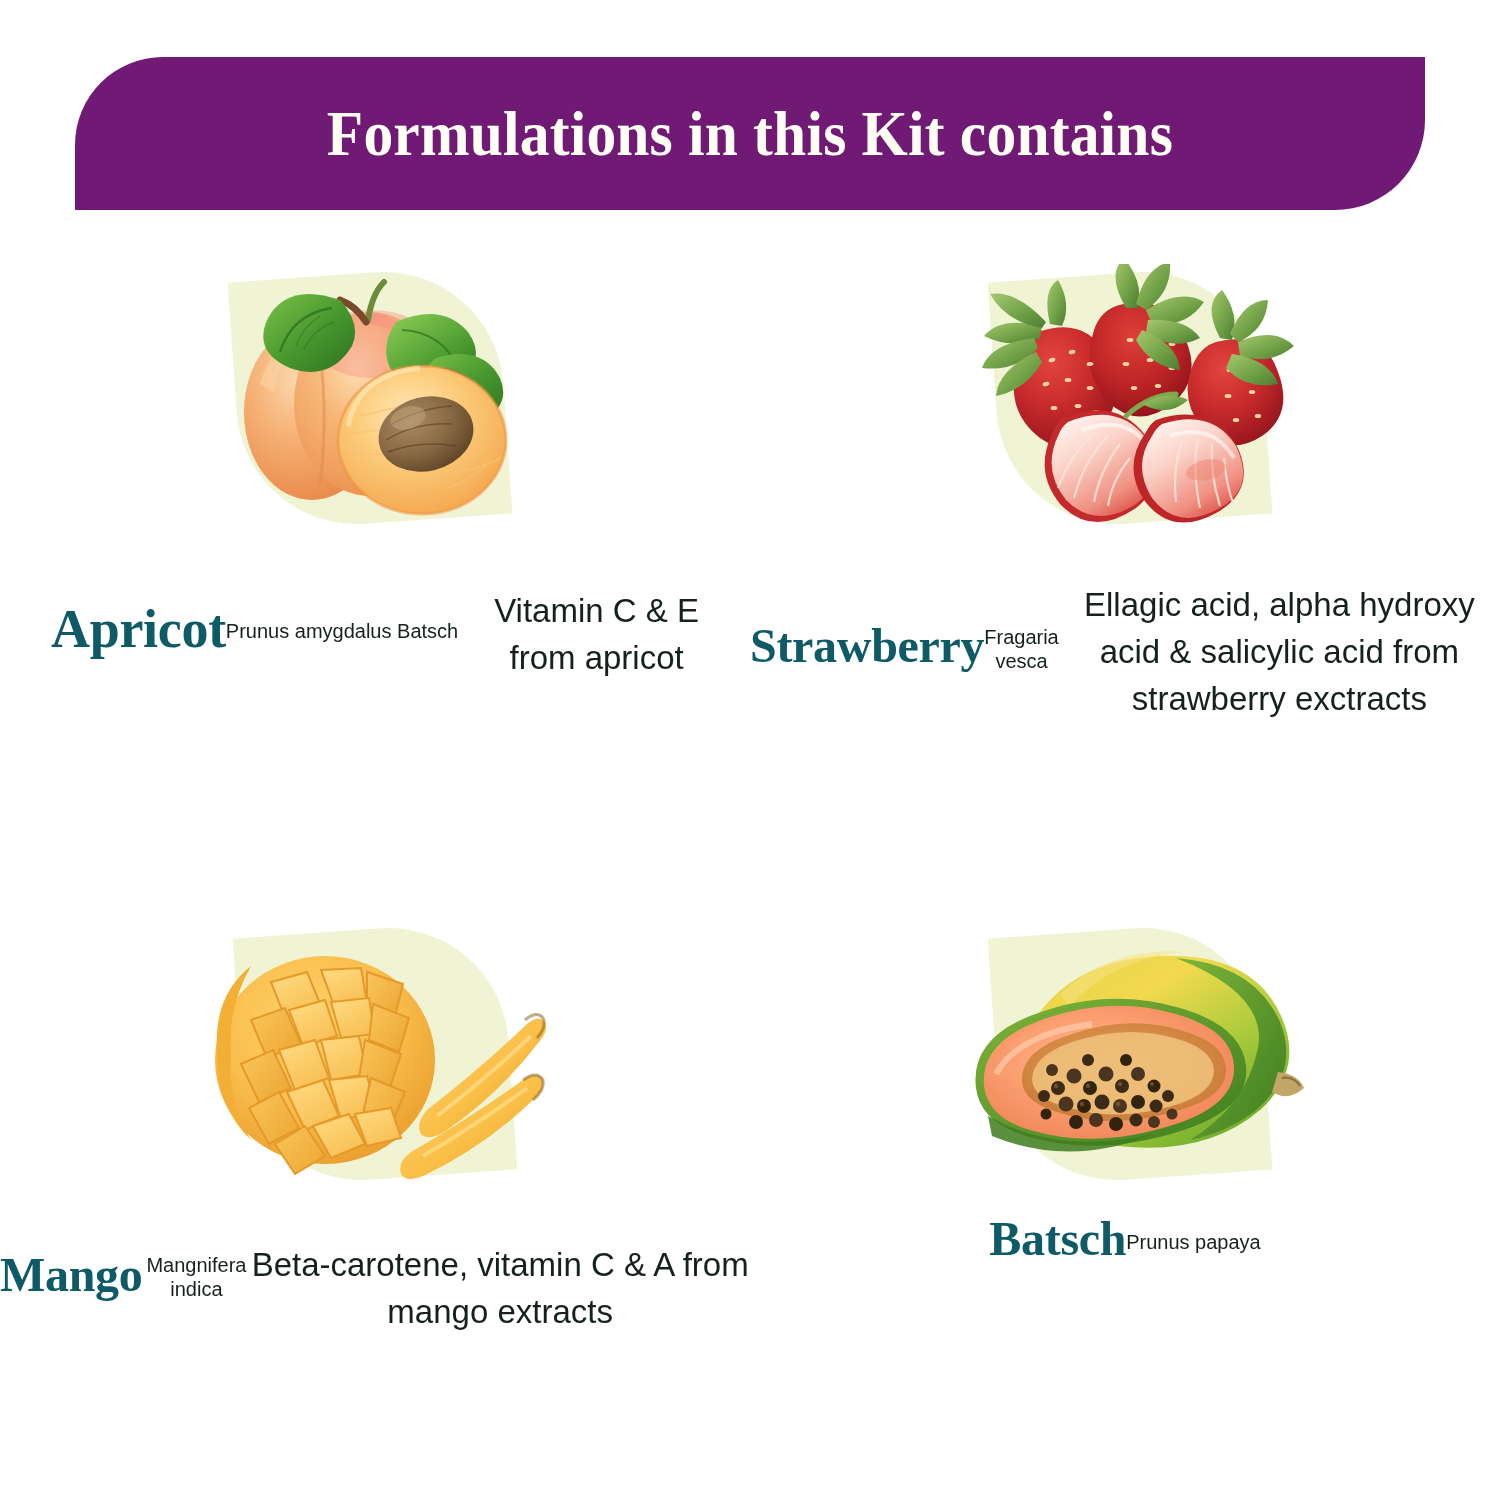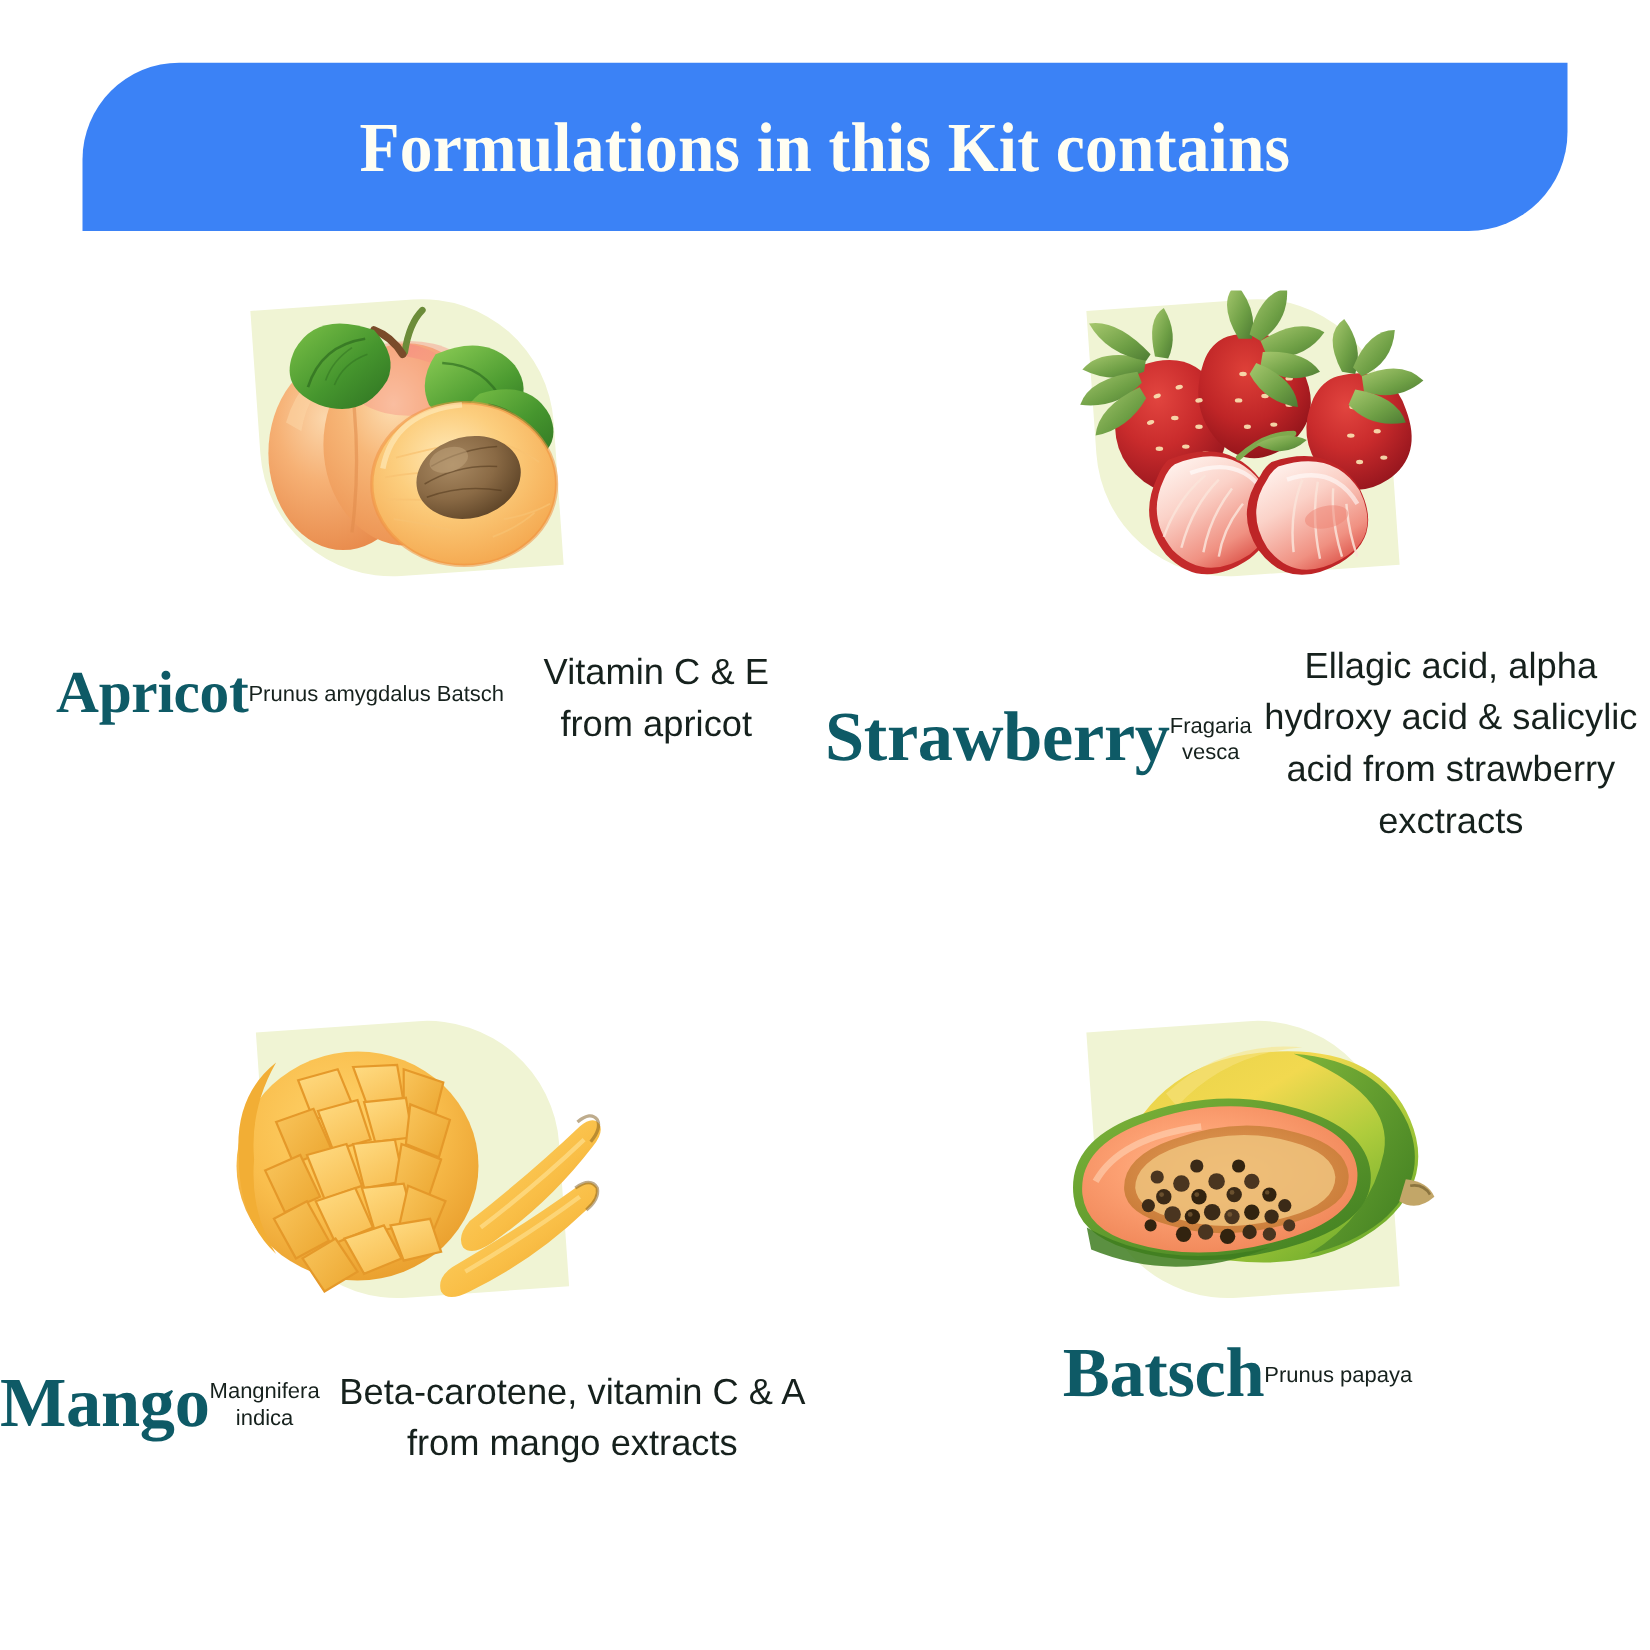--- a/index.html
+++ b/index.html
@@ -15,21 +15,21 @@
     position: relative;
   }
 
   
   .banner {
     position: absolute;
     left: 75px;
     top: 57px;
     width: 1350px;
     height: 153px;
-    background: #3b82f6;
+    background: #701a75;
     border-radius: 88px 0 90px 0;
     display: flex;
     align-items: center;
     justify-content: center;
   }
   .banner-title {
     font-family: "Liberation Serif", serif;
     font-weight: 700;
     font-size: 64px;
     color: #FFFEF2;
@@ -80,21 +80,21 @@
   }
   .fruit-svg {
     position: relative;
     z-index: 1;
   }
 
   
   .fruit-name {
     font-family: "Liberation Serif", serif;
     font-weight: 700;
-    font-size: 64px;
+    font-size: 48px;
     color: #0E5A66;
     line-height: 1.05;
     margin: 0;
     letter-spacing: -0.3px;
     text-align: center;
   }
   .fruit-latin {
     font-size: 20px;
     color: #16211D;
     margin: 5px 0 0 0;

